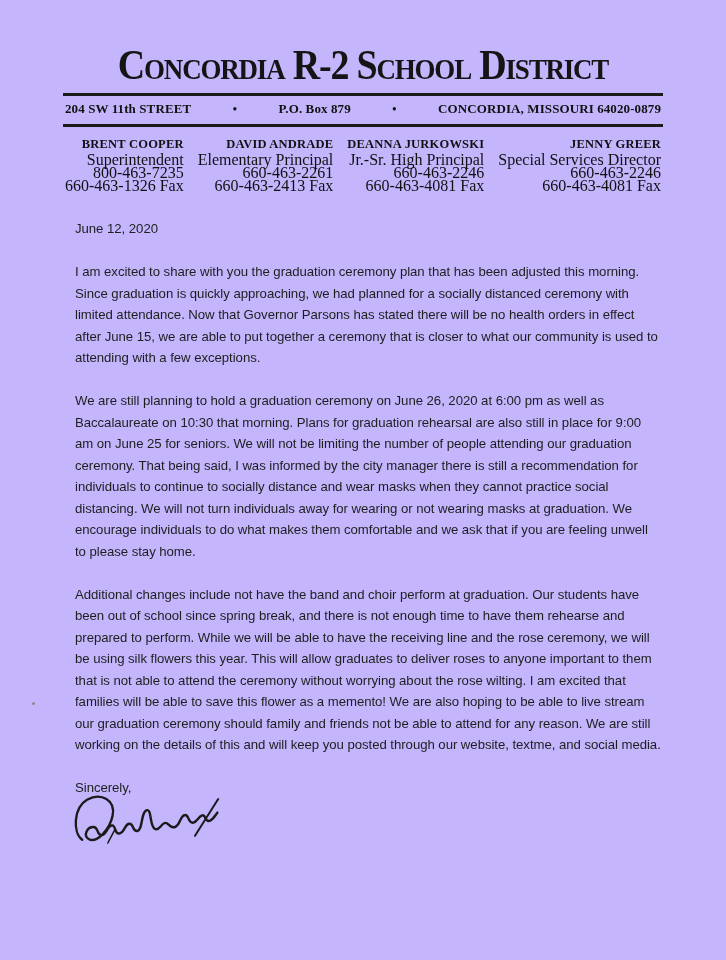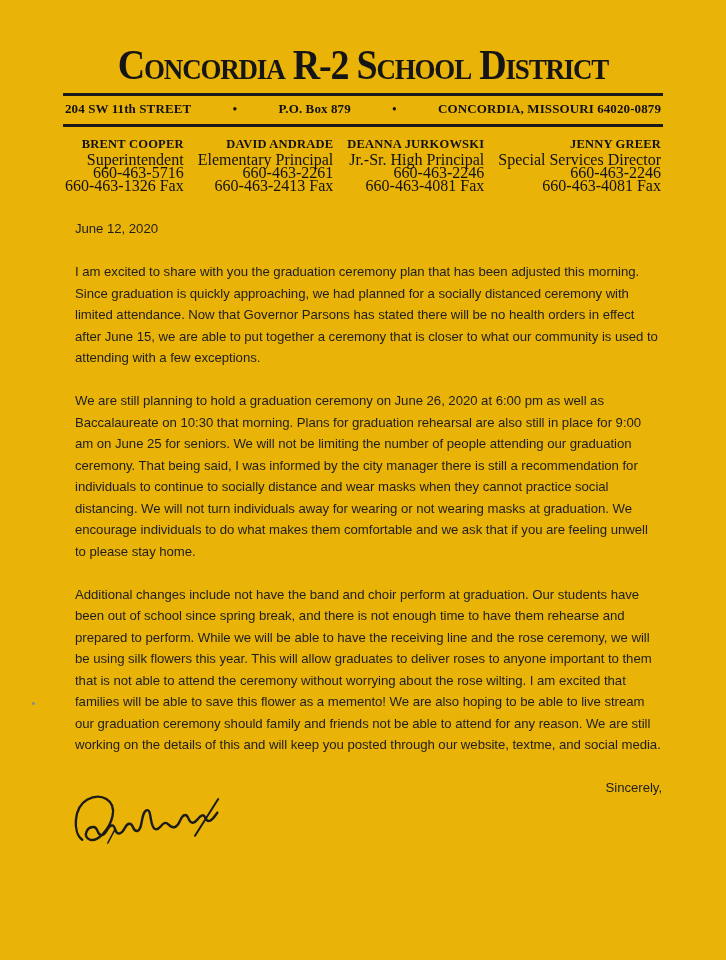--- a/index.html
+++ b/index.html
@@ -1,20 +1,20 @@
 <!DOCTYPE html>
 <html><head>
 <meta charset="utf-8">
 <style>
   html,body { margin:0; padding:0; background:#e8e8e8; }
   .page {
     position:relative;
     width:726px; height:960px;
     margin:0 auto;
-    background:#eab308;
+    background:#c4b5fd;
     font-family:"Liberation Sans", sans-serif;
     color:#1e1e1e;
     box-sizing:border-box;
     padding-top:44px;
     overflow:hidden;
   }
   
   .letterhead {
     margin:0 63px;
     font-family:"Liberation Serif", serif;
@@ -55,21 +55,21 @@
   .staff-name { font-weight:bold; font-size:12.5px; margin-bottom:2px; letter-spacing:0.2px; }
   .staff-sub { font-size:16px; }
   
   .letter-main {
     margin:26px 64px 0 75px;
     font-size:13.2px;
     letter-spacing:-0.05px;
     line-height:21.5px;
   }
   .letter-main p { margin:0 0 21.5px 0; }
-  .letter-main p.closing { margin-bottom:0;text-align:right; }
+  .letter-main p.closing { margin-bottom:0; }
   .signature-wrap { margin:-8px 0 -6px -4px; height:56px; }
   .signature-wrap svg { display:block; }
   .speck { position:absolute; left:32px; top:702px; width:3px; height:3px; background:#8a8a8a; border-radius:50%; }
 </style>
 </head>
 <body>
 
 <div class="page">
 
   <header class="letterhead">
@@ -81,21 +81,21 @@
       <span>P.O. Box 879</span>
       <span class="bullet">•</span>
       <span>CONCORDIA, MISSOURI 64020-0879</span>
     </div>
     <div class="rule"></div>
 
     <div class="staff-row">
       <div class="staff-col">
         <div class="staff-name">BRENT COOPER</div>
         <div class="staff-sub">Superintendent</div>
-        <div class="staff-sub">660-463-5716</div>
+        <div class="staff-sub">800-463-7235</div>
         <div class="staff-sub">660-463-1326 Fax</div>
       </div>
       <div class="staff-col">
         <div class="staff-name">DAVID ANDRADE</div>
         <div class="staff-sub">Elementary Principal</div>
         <div class="staff-sub">660-463-2261</div>
         <div class="staff-sub">660-463-2413 Fax</div>
       </div>
       <div class="staff-col">
         <div class="staff-name">DEANNA JURKOWSKI</div>

